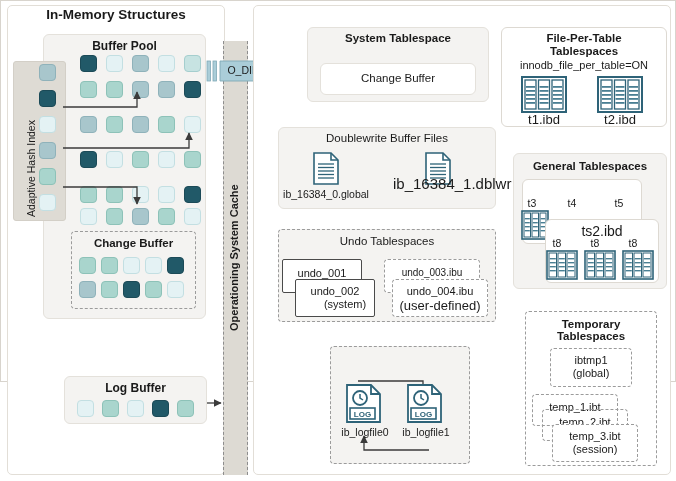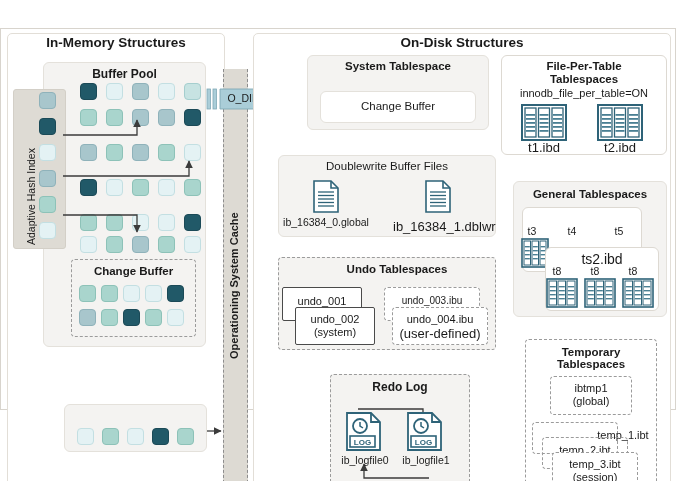--- a/index.html
+++ b/index.html
@@ -1,19 +1,19 @@
 <!DOCTYPE html>
 <html><head>
 <meta charset="utf-8">
 <style>
   html,body{margin:0;padding:0;background:#fff;}
   body{width:676px;height:481px;overflow:hidden;
        font-family:"Liberation Sans","DejaVu Sans",sans-serif;color:#1a1a1a;}
   #root{position:relative;width:676px;height:382px;box-sizing:border-box;
-        border:1px solid #d8d4cd;background:#fff;margin-top:28px;}
+        border:1px solid #d8d4cd;background:#fff;}
 
   .panel{position:absolute;box-sizing:border-box;border:1px solid #e2ded7;
          border-radius:5px;background:#fff;}
   .panel-title{position:absolute;width:100%;text-align:center;font-weight:bold;}
 
   .box{position:absolute;box-sizing:border-box;background:#f4f3f1;
        border:1px solid #e4e1db;border-radius:6px;}
   .box-white{background:#fff;}
   .dash{position:absolute;box-sizing:border-box;background:#f4f3f1;
         border:1px dashed #9b9b9b;border-radius:4px;}
@@ -117,20 +117,21 @@
   <div class="tile c6" style="left:122px;top:256px;"></div>
   <div class="tile c6" style="left:144px;top:256px;"></div>
   <div class="tile c1" style="left:166px;top:256px;"></div>
   <div class="tile c2" style="left:78px;top:280px;"></div>
   <div class="tile c3" style="left:100px;top:280px;"></div>
   <div class="tile c1" style="left:122px;top:280px;"></div>
   <div class="tile c3" style="left:144px;top:280px;"></div>
   <div class="tile c6" style="left:166px;top:280px;"></div>
 
   <div class="box" style="left:63px;top:375px;width:143px;height:48px;"></div>
+  <div class="lbl" style="left:63px;top:380px;width:143px;font-size:12px;font-weight:bold;">Log Buffer</div>
   <div class="tile c6" style="left:76px;top:399px;"></div>
   <div class="tile c3" style="left:101px;top:399px;"></div>
   <div class="tile c6" style="left:126px;top:399px;"></div>
   <div class="tile c1" style="left:151px;top:399px;"></div>
   <div class="tile c3" style="left:176px;top:399px;"></div>
 
   <div class="vbar" style="left:222px;top:40px;width:25px;height:434px;"></div>
   <div class="vtext" style="left:228px;top:330px;transform:rotate(-90deg);line-height:11px;">
     <span>Operationing System Cache</span>
   </div>
@@ -146,21 +147,20 @@
     <defs>
       <marker id="ar2" markerWidth="7" markerHeight="7" refX="5.5" refY="3" orient="auto">
         <path d="M0,0 L6,3 L0,6 z" fill="#3b3b3b"></path>
       </marker>
     </defs>
     <path d="M0,6 L14,6" stroke="#3b3b3b" stroke-width="1.3" fill="none" marker-end="url(#ar2)"></path>
     <path d="M48,6 L122,6" stroke="#3b3b3b" stroke-width="1.3" fill="none" marker-end="url(#ar2)"></path>
   </svg>
 
   <div class="panel" style="left:252px;top:4px;width:418px;height:470px;"></div>
-  <div class="panel-title" style="left:252px;top:6px;width:418px;font-size:13.5px;">On-Disk Structures</div>
 
   <div class="box" style="left:306px;top:26px;width:182px;height:75px;"></div>
   <div class="lbl" style="left:306px;top:31px;width:182px;font-size:11.5px;font-weight:bold;">System Tablespace</div>
   <div class="box box-white" style="left:319px;top:62px;width:156px;height:32px;"></div>
   <div class="lbl" style="left:319px;top:71px;width:156px;font-size:11.5px;">Change Buffer</div>
 
   <div class="box box-white" style="left:500px;top:26px;width:166px;height:100px;border-color:#ddd9d2;"></div>
   <div class="lbl" style="left:500px;top:31px;width:166px;font-size:11.5px;font-weight:bold;">File-Per-Table</div>
   <div class="lbl" style="left:500px;top:44px;width:166px;font-size:11.5px;font-weight:bold;">Tablespaces</div>
   <div class="lbl" style="left:500px;top:58px;width:166px;font-size:11px;">innodb_file_per_table=ON</div>
@@ -235,21 +235,21 @@
     <path d="M1,1 L18,1 L25,8 L25,32 L1,32 z" fill="#fff" stroke="#2e6378" stroke-width="1.6"></path>
     <path d="M18,1 L18,8 L25,8" fill="none" stroke="#2e6378" stroke-width="1.6"></path>
     <g stroke="#2e6378" stroke-width="1.3">
       <line x1="5" y1="12" x2="21" y2="12"></line>
         <line x1="5" y1="15.5" x2="21" y2="15.5"></line>
       <line x1="5" y1="19" x2="21" y2="19"></line>
         <line x1="5" y1="22.5" x2="21" y2="22.5"></line>
       <line x1="5" y1="26" x2="21" y2="26"></line>
     </g>
   </svg>
-  <div class="ctr" style="left:392px;top:190px;width:90px;font-size:13px;">ib_16384_1.dblwr</div>
+  <div class="ctr" style="left:392px;top:174px;width:90px;font-size:15px;">ib_16384_1.dblwr</div>
 
   <div class="box" style="left:512px;top:152px;width:154px;height:136px;"></div>
   <div class="lbl" style="left:512px;top:159px;width:154px;font-size:11.5px;font-weight:bold;">General Tablespaces</div>
 
   <div class="box box-white" style="left:521px;top:178px;width:120px;height:65px;border-color:#ddd9d2;"></div>
   <div class="ctr" style="left:519px;top:196px;width:24px;font-size:10.5px;">t3</div>
   <div class="ctr" style="left:559px;top:196px;width:24px;font-size:10.5px;">t4</div>
   <div class="ctr" style="left:606px;top:196px;width:24px;font-size:10.5px;">t5</div>
   <svg class="arrowline" style="left:521px;top:210px;width:26px;height:28px;">
     <rect x="0" y="0" width="26" height="28" fill="#fff" stroke="#2e6378" stroke-width="1.6"></rect>
@@ -334,36 +334,35 @@
           <rect x="11.8" y="15" width="6" height="1.4"></rect>
           <rect x="20.8" y="15" width="6.4" height="1.4"></rect>
         <rect x="2.8" y="19" width="6" height="1.4"></rect>
           <rect x="11.8" y="19" width="6" height="1.4"></rect>
           <rect x="20.8" y="19" width="6.4" height="1.4"></rect>
       </g>
     </g>
   </svg>
 
   <div class="dash" style="left:277px;top:228px;width:218px;height:93px;"></div>
-  <div class="lbl" style="left:287px;top:234px;width:218px;font-size:11.5px;font-weight:bold;">Undo Tablespaces</div>
+  <div class="lbl" style="left:277px;top:234px;width:218px;font-size:11.5px;font-weight:normal;">Undo Tablespaces</div>
 
   <div class="box box-white" style="left:281px;top:258px;width:80px;height:34px;border-color:#4a4a4a;border-radius:2px;"></div>
   <div class="lbl" style="left:281px;top:266px;width:80px;font-size:11px;">undo_001</div>
   <div class="box box-white" style="left:294px;top:278px;width:80px;height:38px;border-color:#4a4a4a;border-radius:2px;"></div>
   <div class="lbl" style="left:294px;top:284px;width:80px;font-size:11px;">undo_002</div>
-  <div class="lbl" style="left:294px;top:297px;width:80px;font-size:11px;">(system)</div>
+  <div class="lbl" style="left:294px;top:297px;width:80px;font-size:11px;padding-left:10px;">(system)</div>
 
   <div class="dash dash-white" style="left:383px;top:258px;width:96px;height:34px;"></div>
   <div class="lbl" style="left:383px;top:266px;width:96px;font-size:10px;">undo_003.ibu</div>
   <div class="dash dash-white" style="left:391px;top:278px;width:96px;height:38px;"></div>
   <div class="lbl" style="left:391px;top:284px;width:96px;font-size:11px;">undo_004.ibu</div>
   <div class="lbl" style="left:391px;top:297px;width:96px;font-size:13px;">(user-defined)</div>
 
   <div class="dash" style="left:329px;top:345px;width:140px;height:118px;"></div>
-  <div class="lbl" style="left:329px;top:351px;width:140px;font-size:12px;font-weight:bold;">Redo Log</div>
 
   <svg class="arrowline" style="left:340px;top:367px;width:120px;height:93px;">
     <defs>
       <marker id="ar3" markerWidth="7" markerHeight="7" refX="5.5" refY="3" orient="auto">
         <path d="M0,0 L6,3 L0,6 z" fill="#3b3b3b"></path>
       </marker>
     </defs>
     <path d="M17,13 L82,13 L82,27" stroke="#3b3b3b" stroke-width="1.3" fill="none" marker-end="url(#ar3)"></path>
     <path d="M88,82 L23,82 L23,68" stroke="#3b3b3b" stroke-width="1.3" fill="none" marker-end="url(#ar3)"></path>
   </svg>
@@ -390,21 +389,21 @@
 
   <div class="dash" style="left:524px;top:310px;width:132px;height:155px;background:transparent;"></div>
   <div class="lbl" style="left:524px;top:317px;width:132px;font-size:11.5px;font-weight:bold;">Temporary</div>
   <div class="lbl" style="left:524px;top:329px;width:132px;font-size:11.5px;font-weight:bold;">Tablespaces</div>
 
   <div class="dash" style="left:549px;top:347px;width:82px;height:39px;background:transparent;"></div>
   <div class="lbl" style="left:549px;top:353px;width:82px;font-size:11px;">ibtmp1</div>
   <div class="lbl" style="left:549px;top:366px;width:82px;font-size:11px;">(global)</div>
 
   <div class="dash" style="left:531px;top:393px;width:86px;height:32px;background:transparent;"></div>
-  <div class="lbl" style="left:531px;top:400px;width:86px;font-size:11px;padding-left:48px;">temp_1.ibt</div>
+  <div class="lbl" style="left:531px;top:400px;width:86px;font-size:11px;">temp_1.ibt</div>
 
   <div class="dash" style="left:541px;top:408px;width:86px;height:32px;background:transparent;"></div>
   <div class="lbl" style="left:541px;top:415px;width:86px;font-size:11px;">temp_2.ibt</div>
 
   <div class="dash dash-white" style="left:551px;top:423px;width:86px;height:38px;background:#fff;"></div>
   <div class="lbl" style="left:551px;top:429px;width:86px;font-size:11px;">temp_3.ibt</div>
   <div class="lbl" style="left:551px;top:442px;width:86px;font-size:11px;">(session)</div>
 
 </div>
 

